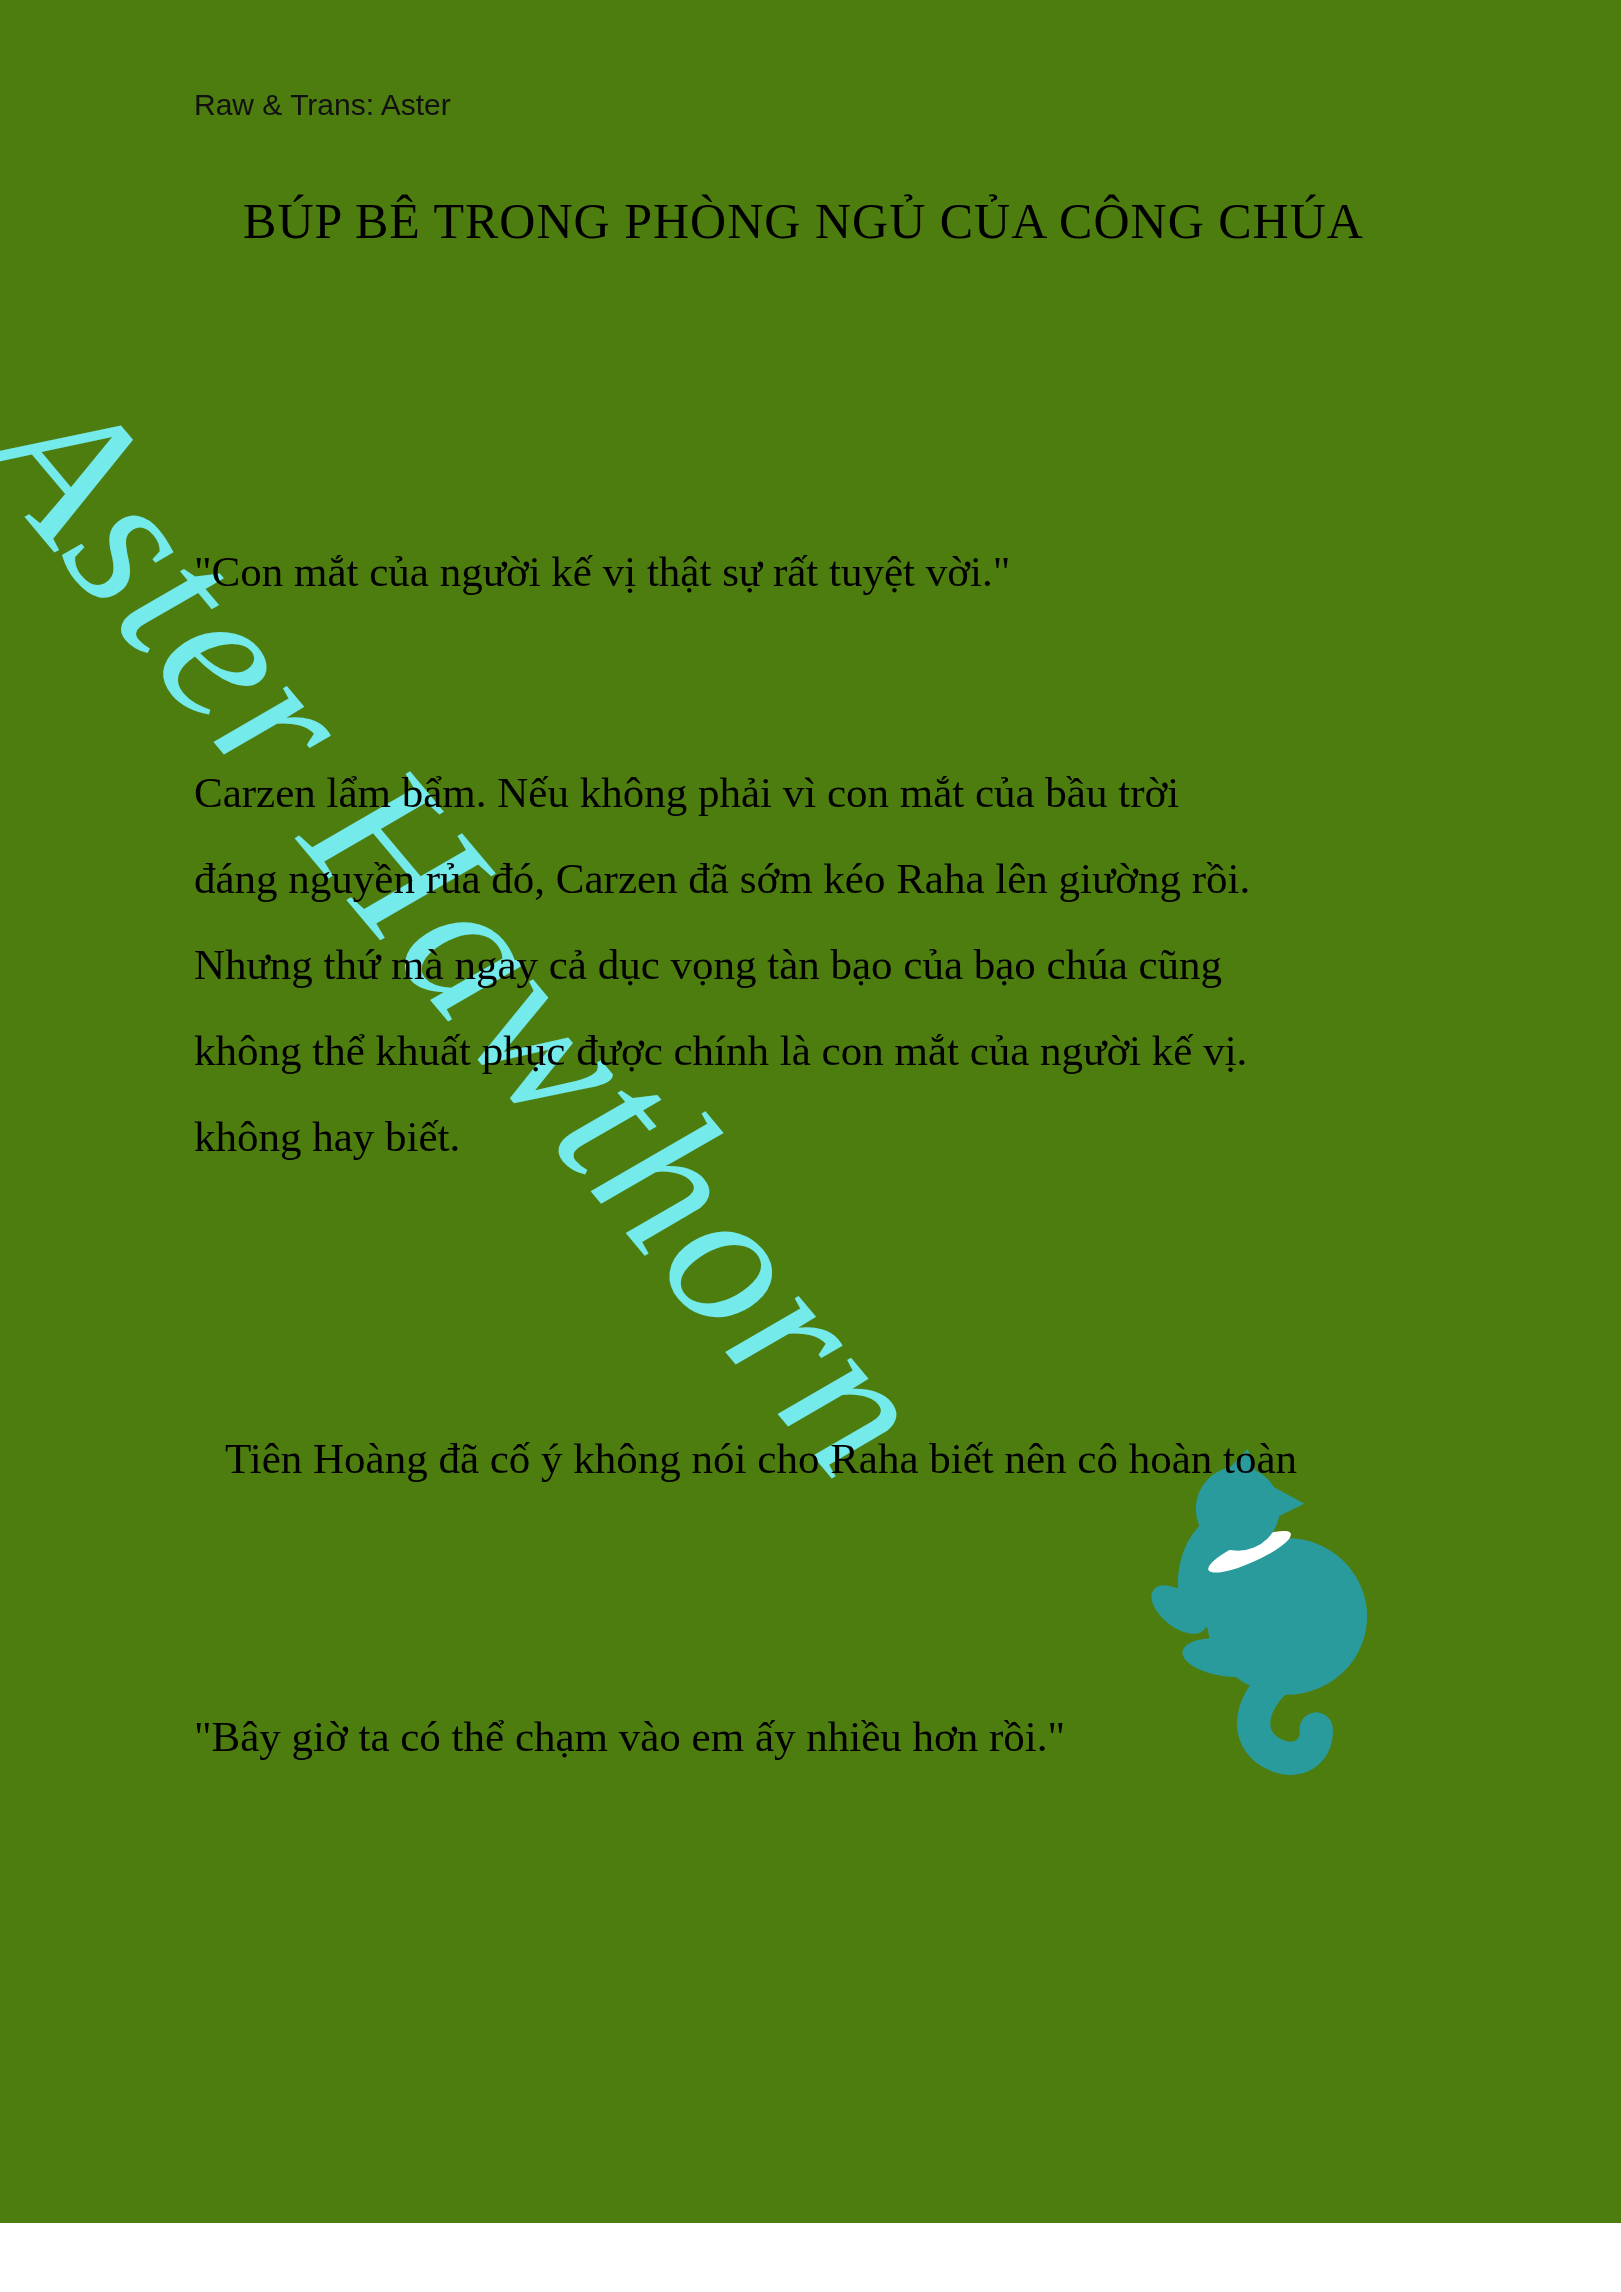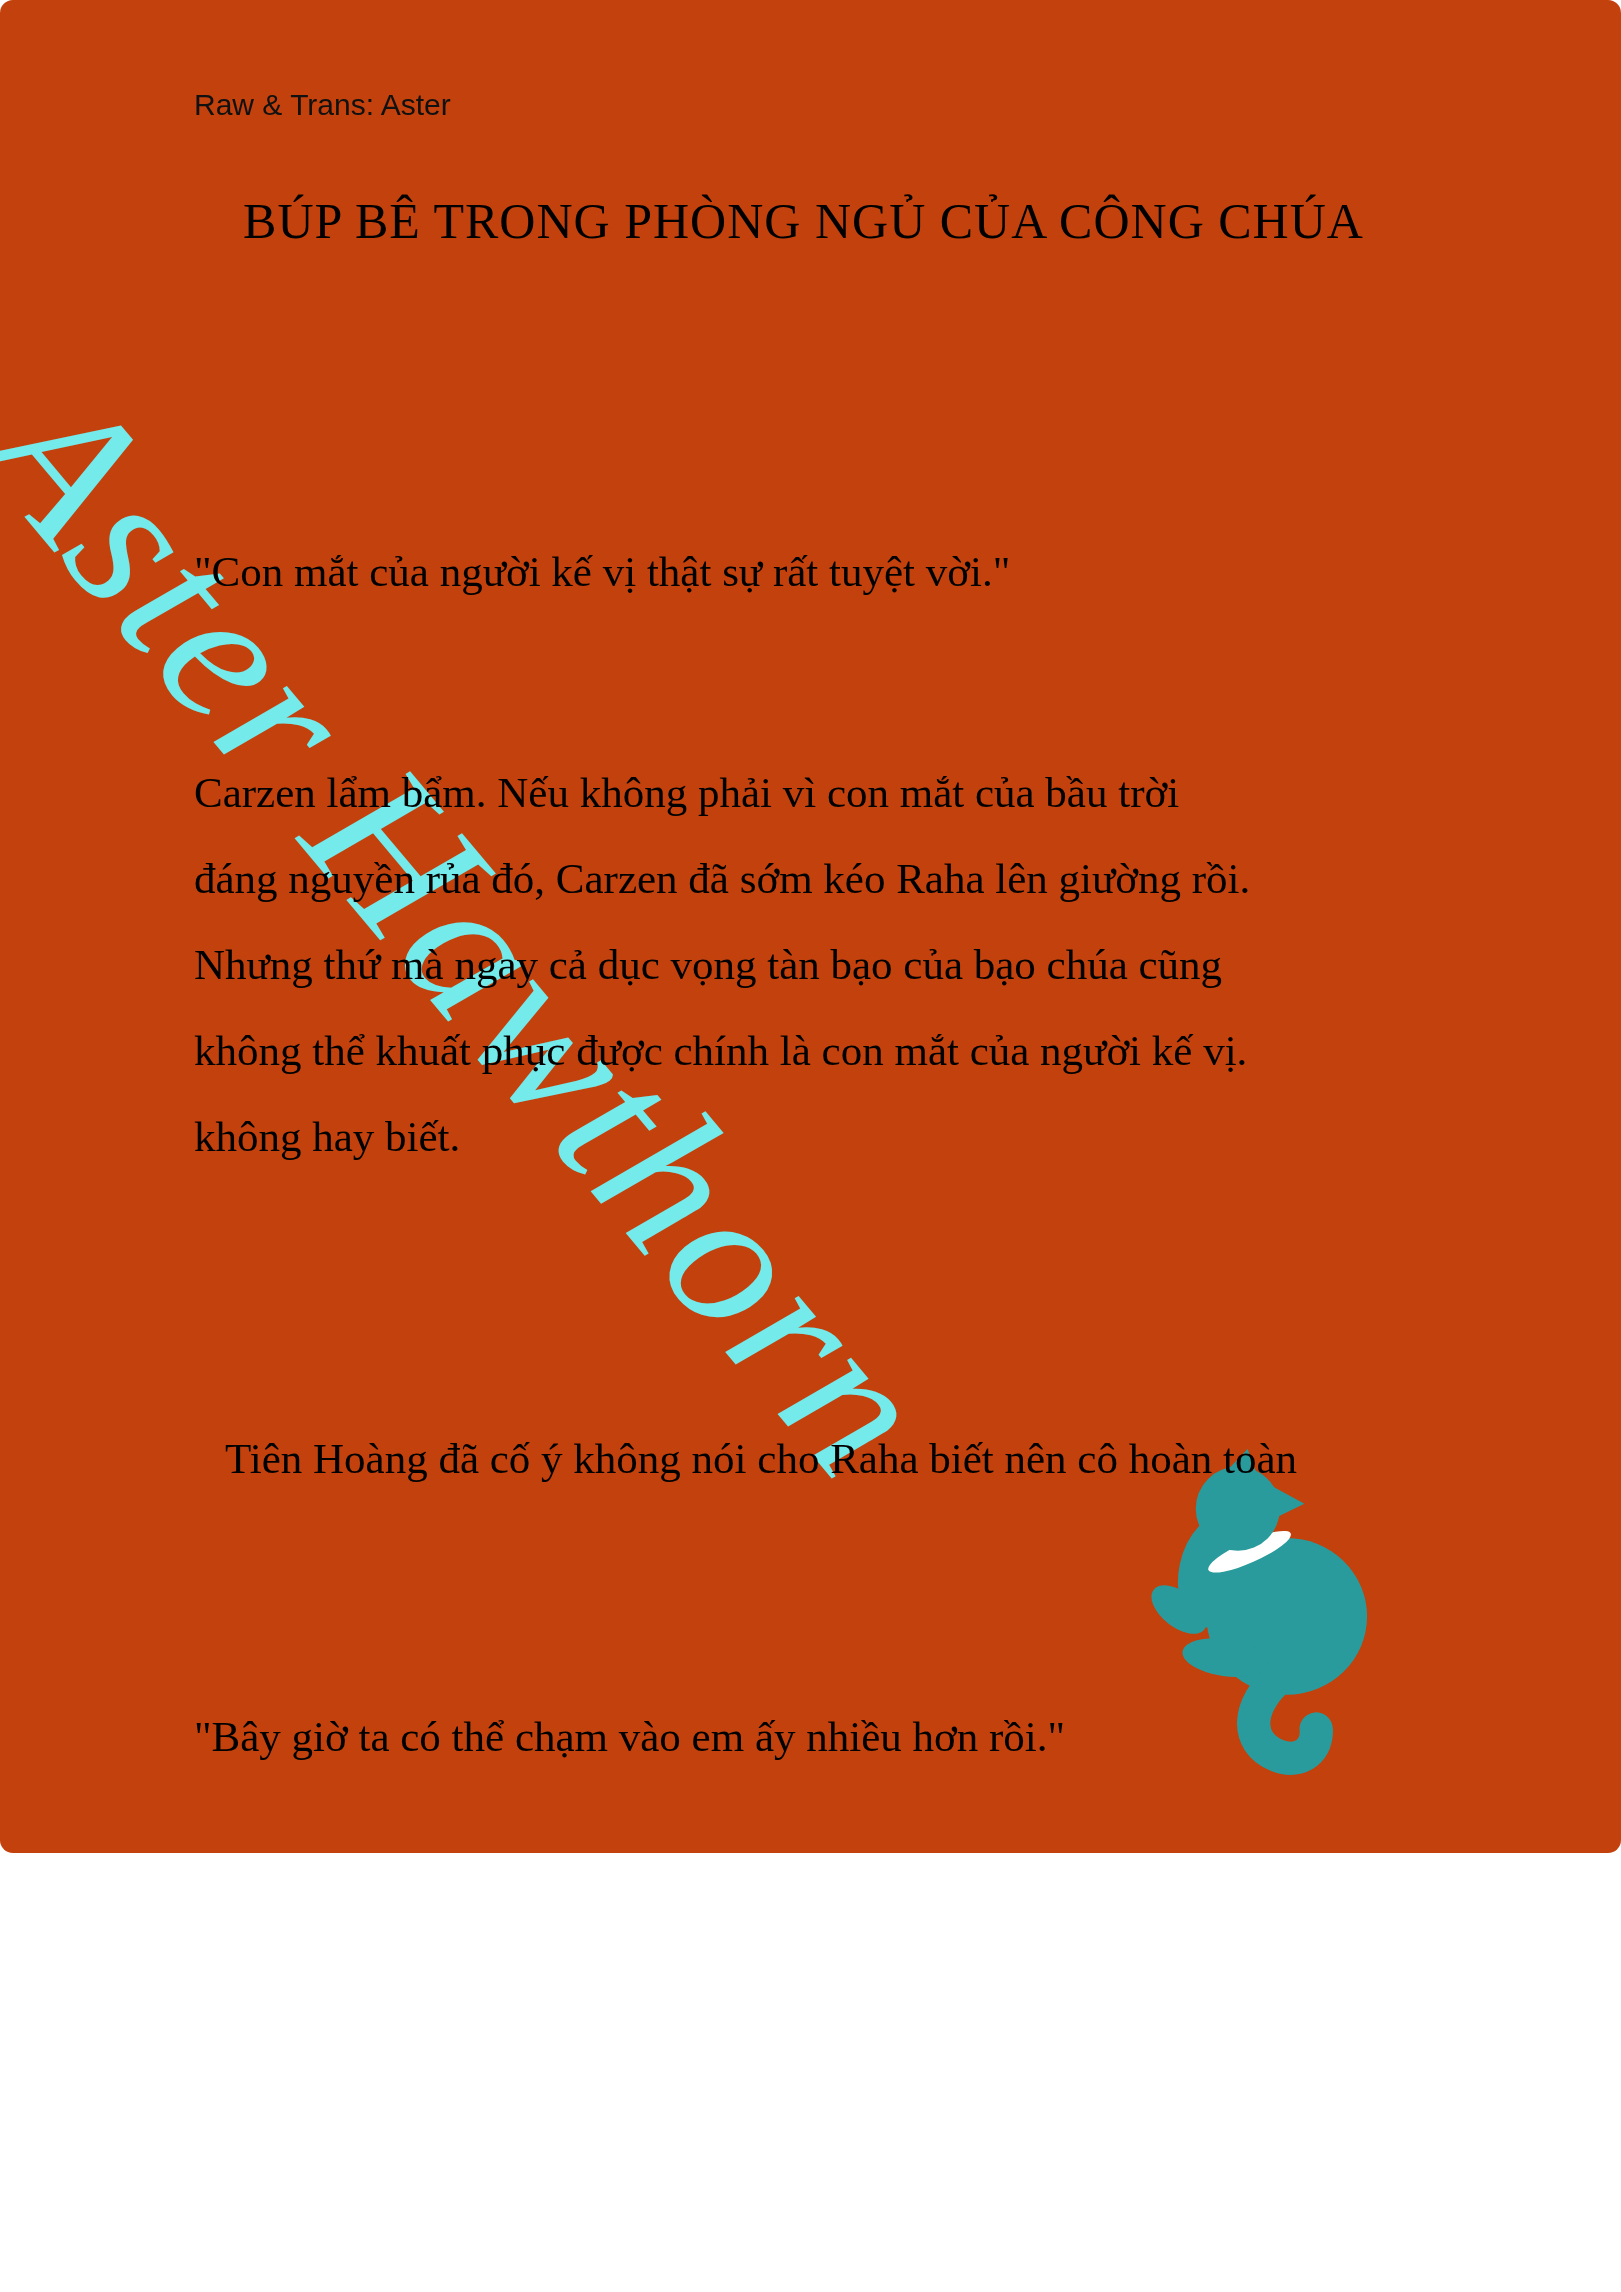--- a/index.html
+++ b/index.html
@@ -3,26 +3,25 @@
 <meta charset="utf-8">
 <style>
   html, body {
     margin: 0;
     padding: 0;
     background: #ffffff;
   }
   .page {
     position: relative;
     width: 1621px;
-    height: 1853px;
-    background: #c2410c;
+    height: 2223px;
+    background: #4d7c0f;
     overflow: hidden;
     font-family: "Liberation Serif", serif;
     color: #000000;
-    border-radius: 13px;
   }
   .credit {
     position: absolute;
     left: 194px;
     top: 88px;
     font-family: "Liberation Sans", sans-serif;
     font-size: 30px;
     color: #111111;
     z-index: 3;
   }

